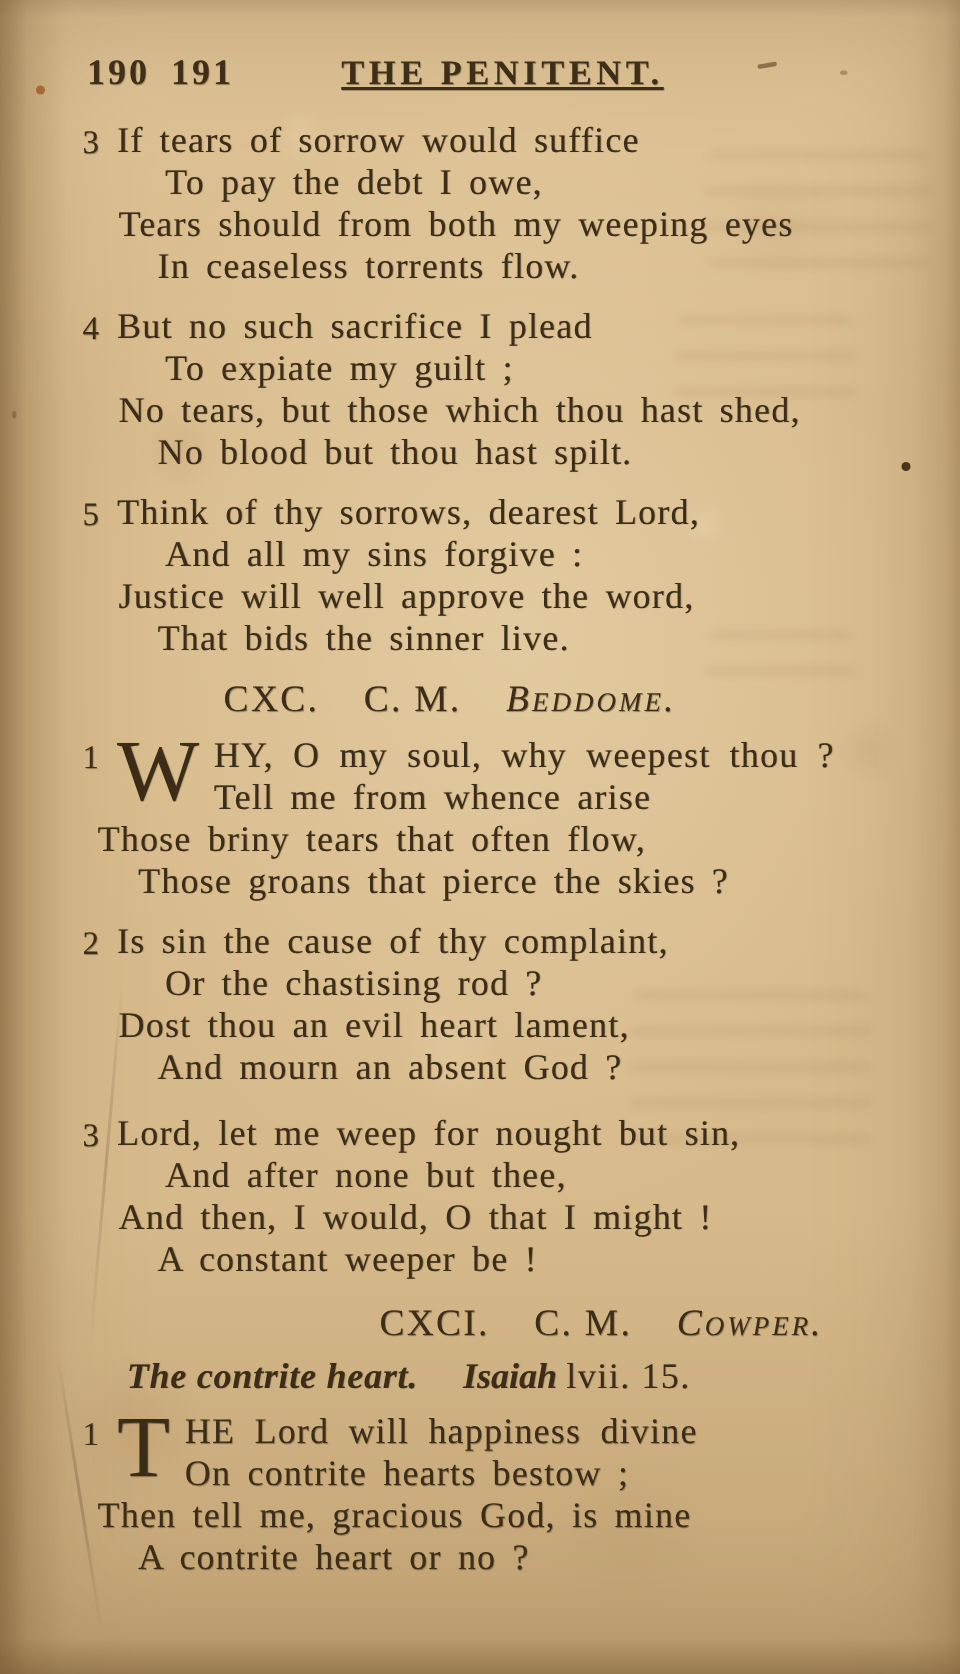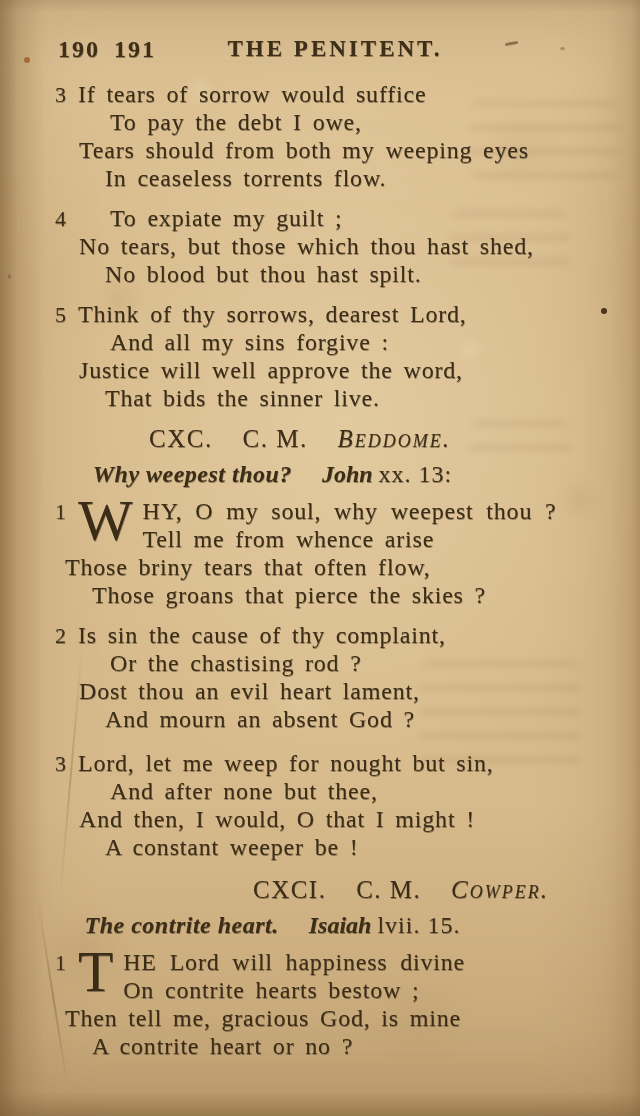--- a/index.html
+++ b/index.html
@@ -41,21 +41,21 @@
   .s4{left:560px;top:47px;width:5px;height:3px;background:rgba(120,85,45,.45);border-radius:50%;}
   .s5{left:8px;top:274px;width:3px;height:5px;background:rgba(90,60,30,.4);border-radius:50%;}
   .crease{position:absolute;z-index:1;width:2px;pointer-events:none;filter:blur(.5px);}
   .c1{left:70px;top:648px;height:250px;transform:rotate(5deg);background:linear-gradient(to bottom, rgba(100,72,40,0), rgba(100,72,40,.25), rgba(100,72,40,0));}
   .c2{left:52px;top:898px;height:195px;transform:rotate(-9deg);background:linear-gradient(to bottom, rgba(100,72,40,0), rgba(100,72,40,.32), rgba(100,72,40,0));}
 
   .content{position:absolute;inset:0;z-index:2;padding-top:36px;
     text-shadow:0.5px 0.5px 0.6px rgba(59,45,24,0.45);}
   .header-row{position:relative;height:26px;margin-bottom:18px;}
   .pagenums{position:absolute;left:58px;top:0;font-weight:bold;font-size:24px;letter-spacing:2px;word-spacing:6px;}
-  .running-title{position:absolute;left:calc(50% + 15px);transform:translateX(-50%);font-weight:bold;font-size:23px;letter-spacing:3px;white-space:nowrap;}
+  .running-title{position:absolute;left:calc(50% + 15px);transform:translateX(-50%);font-weight:bold;font-size:23px;letter-spacing:3px;white-space:nowrap;text-decoration:underline;}
 
   .verse{position:relative;margin:12px 0 0 78px;font-size:24px;line-height:28px;letter-spacing:0.8px;word-spacing:4px;}
   .vline{white-space:nowrap;}
   .vnum{position:absolute;left:-23px;top:1px;font-size:22px;}
   .l2{margin-left:32px;}
   .l3{margin-left:1px;}
   .l4{margin-left:27px;}
   .dropverse .l3{margin-left:-13px;}
   .dropverse .l4{margin-left:14px;}
   .dropcap{float:left;font-size:58px;line-height:44px;margin:2px 9px 0 0;}
@@ -92,42 +92,37 @@
     </div>
 
     <div class="verse">
       <div class="vline l1"><span class="vnum">3</span><span>If tears of sorrow would suffice</span></div>
       <div class="vline l2">To pay the debt I owe,</div>
       <div class="vline l3">Tears should from both my weeping eyes</div>
       <div class="vline l4">In ceaseless torrents flow.</div>
     </div>
 
     <div class="verse">
-      <div class="vline l1"><span class="vnum">4</span></div>
+      <div class="vline l1"><span class="vnum">4</span><span>But no such sacrifice I plead</span></div>
       <div class="vline l2">To expiate my guilt ;</div>
       <div class="vline l3">No tears, but those which thou hast shed,</div>
       <div class="vline l4">No blood but thou hast spilt.</div>
     </div>
 
     <div class="verse">
       <div class="vline l1"><span class="vnum">5</span><span>Think of thy sorrows, dearest Lord,</span></div>
       <div class="vline l2">And all my sins forgive :</div>
       <div class="vline l3">Justice will well approve the word,</div>
       <div class="vline l4">That bids the sinner live.</div>
     </div>
 
     <div class="hymn-head">
       <span class="seg">CXC.</span>
       <span class="seg">C. M.</span>
       <span class="seg hymn-author">Beddome.</span>
-    </div>
-    <div class="hymn-sub">
-      <span class="sub-title">Why weepest thou?</span>
-      <span class="sub-book">John</span>
-      <span class="sub-loc">xx. 13:</span>
     </div>
 
     <div class="verse dropverse mt8">
       <div class="vline l1"><span class="vnum">1</span><span class="dropcap">W</span><span>HY, O my soul, why weepest thou ?</span></div>
       <div class="vline l2">Tell me from whence arise</div>
       <div class="vline l3">Those briny tears that often flow,</div>
       <div class="vline l4">Those groans that pierce the skies ?</div>
     </div>
 
     <div class="verse">

